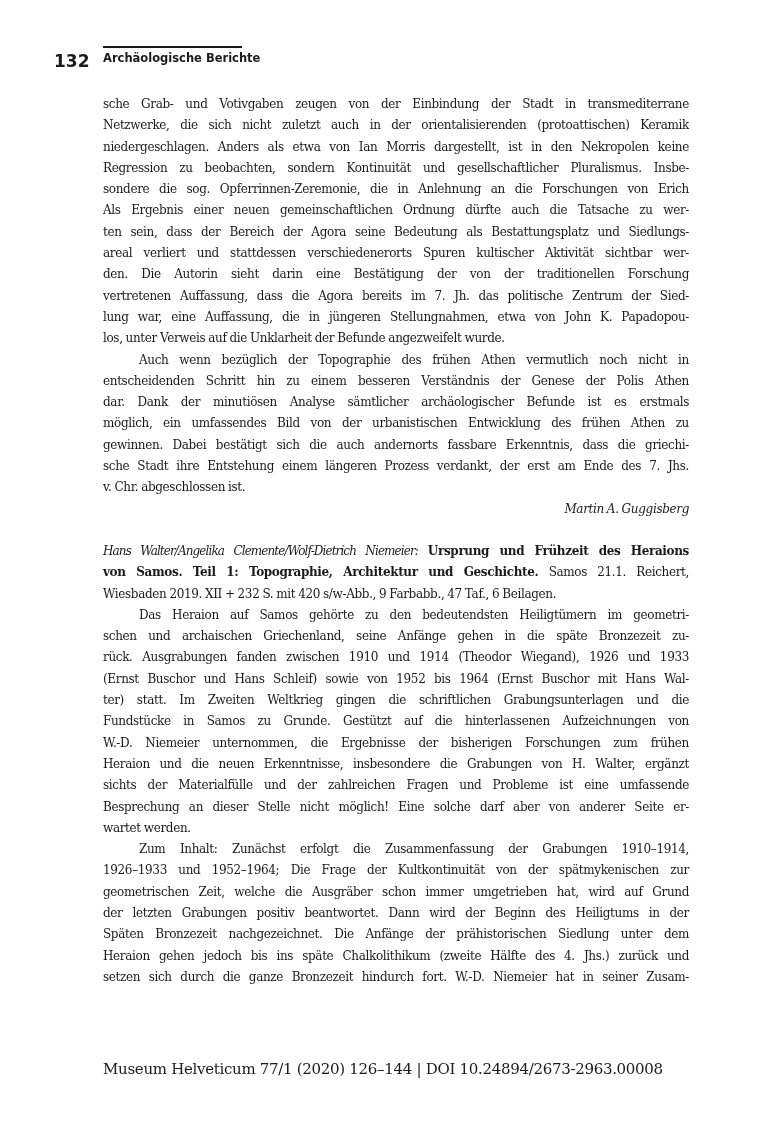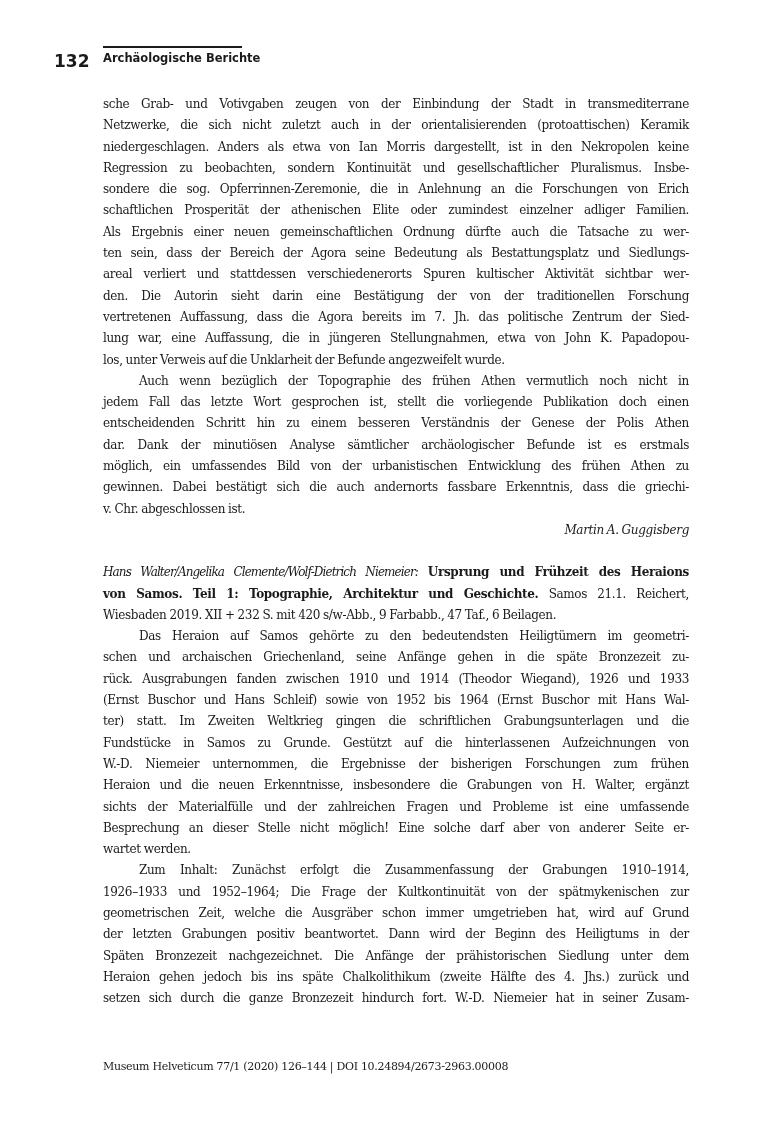--- a/index.html
+++ b/index.html
@@ -8,50 +8,49 @@
   .page-number { position:absolute; left:54px; top:51px; font-family:"DejaVu Sans", sans-serif; font-weight:bold; font-size:17px; }
   .running-head { position:absolute; left:103px; top:51px; font-family:"DejaVu Sans", sans-serif; font-weight:bold; font-size:11.5px;text-align:right; }
   .body { position:absolute; left:103px; top:94px; width:586px; font-family:"DejaVu Serif", serif; font-size:12px; }
   .line { display:block; height:21.3px; line-height:21.3px; white-space:nowrap; text-align:justify; text-align-last:justify; letter-spacing:-0.35px; word-spacing:-0.5px; }
   .line.last { text-align-last:left; }
   .line.indent { padding-left:36px; }
   .line.right { text-align:center; text-align-last:right; font-style:italic; }
   .gap { display:block; height:21px; }
   .it { font-style:italic; }
   .bd { font-weight:bold; }
-  .footer { position:absolute; left:103px; top:1060px; font-family:"DejaVu Serif", serif; font-size:11px; letter-spacing:-0.3px; }
+  .footer { position:absolute; left:103px; top:1060px; font-family:"DejaVu Serif", serif; font-size:15px; letter-spacing:-0.3px; }
 </style>
 </head>
 <body>
 
 <div class="header-rule"></div>
 <div class="page-number">132</div>
 <div class="running-head">Archäologische Berichte</div>
 
 <div class="body">
   <div>
     <span class="line">sche Grab- und Votivgaben zeugen von der Einbindung der Stadt in transmediterrane</span>
     <span class="line">Netzwerke, die sich nicht zuletzt auch in der orientalisierenden (protoattischen) Keramik</span>
     <span class="line">niedergeschlagen. Anders als etwa von Ian Morris dargestellt, ist in den Nekropolen keine</span>
     <span class="line">Regression zu beobachten, sondern Kontinuität und gesellschaftlicher Pluralismus. Insbe-</span>
     <span class="line">sondere die sog. Opferrinnen-Zeremonie, die in Anlehnung an die Forschungen von Erich</span>
-    <span class="line">schaftlichen Prosperität der athenischen Elite oder zumindest einzelner adliger Familien.</span>
     <span class="line">Als Ergebnis einer neuen gemeinschaftlichen Ordnung dürfte auch die Tatsache zu wer-</span>
     <span class="line">ten sein, dass der Bereich der Agora seine Bedeutung als Bestattungsplatz und Siedlungs-</span>
     <span class="line">areal verliert und stattdessen verschiedenerorts Spuren kultischer Aktivität sichtbar wer-</span>
     <span class="line">den. Die Autorin sieht darin eine Bestätigung der von der traditionellen Forschung</span>
     <span class="line">vertretenen Auffassung, dass die Agora bereits im 7. Jh. das politische Zentrum der Sied-</span>
     <span class="line">lung war, eine Auffassung, die in jüngeren Stellungnahmen, etwa von John K. Papadopou-</span>
     <span class="line last">los, unter Verweis auf die Unklarheit der Befunde angezweifelt wurde.</span>
     <span class="line indent">Auch wenn bezüglich der Topographie des frühen Athen vermutlich noch nicht in</span>
-    <span class="line">jedem Fall das letzte Wort gesprochen ist, stellt die vorliegende Publikation doch einen</span>
     <span class="line">entscheidenden Schritt hin zu einem besseren Verständnis der Genese der Polis Athen</span>
     <span class="line">dar. Dank der minutiösen Analyse sämtlicher archäologischer Befunde ist es erstmals</span>
     <span class="line">möglich, ein umfassendes Bild von der urbanistischen Entwicklung des frühen Athen zu</span>
     <span class="line">gewinnen. Dabei bestätigt sich die auch andernorts fassbare Erkenntnis, dass die griechi-</span>
+    <span class="line">sche Stadt ihre Entstehung einem längeren Prozess verdankt, der erst am Ende des 7. Jhs.</span>
     <span class="line last">v. Chr. abgeschlossen ist.</span>
     <span class="line right">Martin A. Guggisberg</span>
   </div>
 
   <span class="gap"></span>
 
   <div>
     <span class="line"><span class="it" style="letter-spacing:-0.9px;">Hans Walter/Angelika Clemente/Wolf-Dietrich Niemeier:</span> <span class="bd">Ursprung und Frühzeit des Heraions</span></span>
     <span class="line"><span class="bd">von Samos. Teil 1: Topographie, Architektur und Geschichte.</span> <span>Samos 21.1. Reichert,</span></span>
     <span class="line last">Wiesbaden 2019. XII + 232 S. mit 420 s/w-Abb., 9 Farbabb., 47 Taf., 6 Beilagen.</span>

